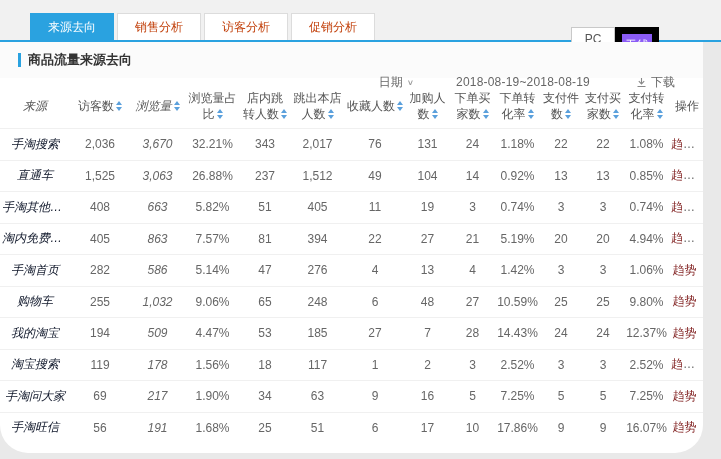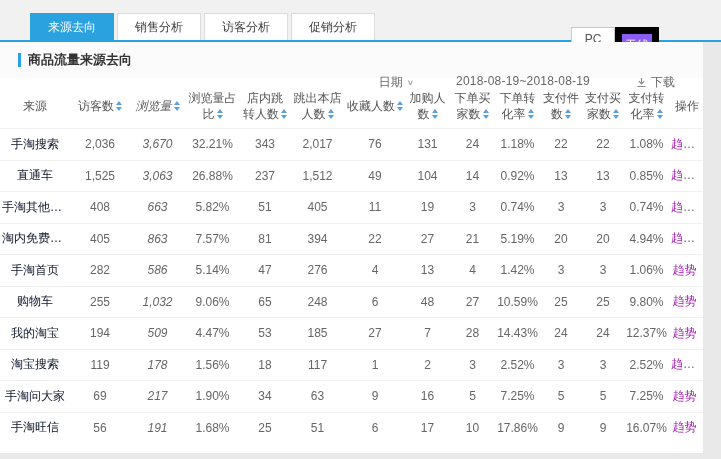--- a/index.html
+++ b/index.html
@@ -10,50 +10,50 @@
     position:relative;overflow:hidden;
     -webkit-font-smoothing:antialiased;
   }
   
   .topbar{
     position:absolute;top:0;left:0;width:721px;height:40px;
     background:#f1f1f1;border-bottom:2px solid #2aa2e0;box-sizing:content-box;
   }
   .tabs{position:absolute;left:30px;bottom:0;display:flex;}
   .tab{
-    height:26px;line-height:26px;padding:0 17px;font-size:12px;color:#404040;
+    height:26px;line-height:26px;padding:0 17px;font-size:12px;color:#c2410c;
     background:#ffffff;border:1px solid #dcdcdc;border-bottom:none;margin-right:3px;
     cursor:pointer;white-space:nowrap;
   }
   .tab.active{background:#2aa2e0;color:#fff;border-color:#2aa2e0;}
   .device{position:absolute;right:62px;top:27px;display:flex;}
   .dev-btn{
     width:44px;height:22px;line-height:22px;text-align:center;font-size:12px;
     box-sizing:border-box;cursor:pointer;
   }
   .dev-pc{background:#fff;border:1px solid #c9c9c9;color:#555;}
   .dev-wl{background:#8b5cf6;border:7px solid #000000;color:#fff;}
   
   .panel{
-    position:absolute;top:42px;left:0;width:703px;height:411px;background:#fff;
+    position:absolute;top:42px;left:0;width:703px;height:411px;background:#fff;border-radius:28px;
   }
   .section-row{height:36px;display:flex;align-items:center;background:#fbfbfb;}
   .title-wrap{display:flex;align-items:center;margin-left:18px;}
   .title-bar{width:3px;height:14px;background:#2aa2e0;margin-right:7px;}
   .section-title{font-weight:bold;font-size:13px;color:#333;}
-  .date-controls{margin-left:auto;display:flex;font-size:12px;color:#666;margin-right:28px;margin-top:44px;}
+  .date-controls{margin-left:auto;display:flex;align-items:center;font-size:12px;color:#666;margin-right:28px;margin-top:44px;}
   .date-dd{display:flex;align-items:center;cursor:pointer;}
   .caret{font-size:10px;color:#999;margin-left:4px;transform:scaleY(.8);}
   .date-range{margin-left:42px;letter-spacing:.2px;}
   .download{margin-left:46px;display:flex;align-items:center;cursor:pointer;}
   .download svg{margin-right:4px;}
   
   .table{margin-top:6px;}
   .cell{box-sizing:border-box;text-align:center;flex:0 0 auto;}
-  .w0{width:70px;} .w1{width:60px;} .w2{width:55px;font-style:italic;} .w3{width:55px;}
+  .w0{width:70px;font-style:italic;} .w1{width:60px;} .w2{width:55px;font-style:italic;} .w3{width:55px;}
   .w4{width:50px;} .w5{width:55px;} .w6{width:60px;} .w7{width:45px;}
   .w8{width:45px;} .w9{width:45px;} .w10{width:42px;} .w11{width:42px;}
   .w12{width:45px;} .w13{width:36px;}
   .group-row{display:flex;height:24px;}
   .g-spacer{width:70px;}
   .g-traffic{
     width:275px;box-sizing:border-box;border-top:3px solid #9ed36a;
     color:#8cc96e;font-size:13px;padding:4px 0 0 8px;
   }
   .g-conv{
@@ -62,21 +62,21 @@
   }
   .header-row{display:flex;align-items:center;min-height:40px;font-size:12px;color:#555;padding:2px 0;}
   .header-row .cell{line-height:1.35;padding:0 2px;cursor:pointer;}
   .sort{display:inline-block;vertical-align:-1px;margin-left:2px;}
   .sort i{display:block;width:0;height:0;border-left:3px solid transparent;border-right:3px solid transparent;}
   .sort .up{border-bottom:4px solid #5aa0dc;margin-bottom:2px;}
   .sort .dn{border-top:4px solid #5aa0dc;}
   .data-row{display:flex;align-items:center;height:30.5px;border-top:1px solid #f0f0f0;font-size:12px;color:#666;}
   .data-row .cell{white-space:nowrap;overflow:hidden;text-overflow:ellipsis;padding:0 2px;}
   .src{color:#0f172a;}
-  .act a{color:#a21caf;text-decoration:none;cursor:pointer;}
+  .act a{color:#7f1d1d;text-decoration:none;cursor:pointer;}
   .act a + a{margin-left:5px;}
 </style>
 </head>
 <body>
 
 <div class="topbar">
   <div class="tabs">
     <div class="tab active">来源去向</div>
     <div class="tab">销售分析</div>
     <div class="tab">访客分析</div>

